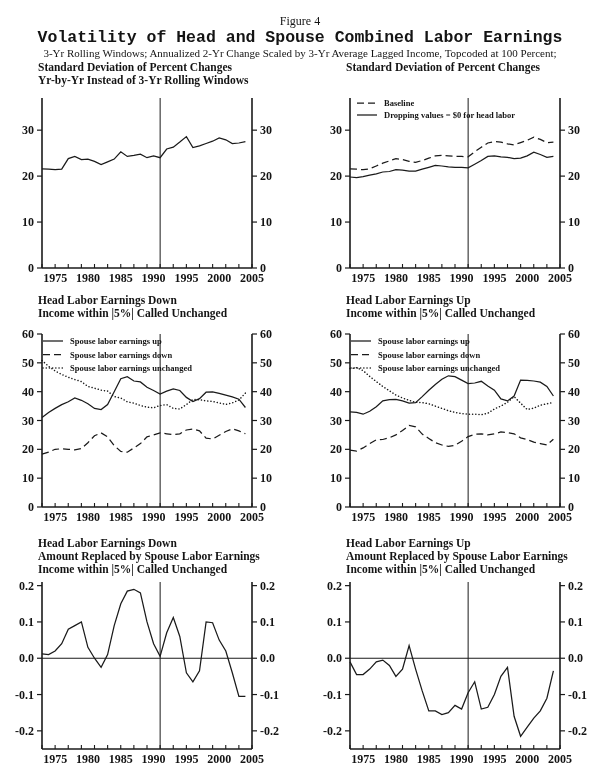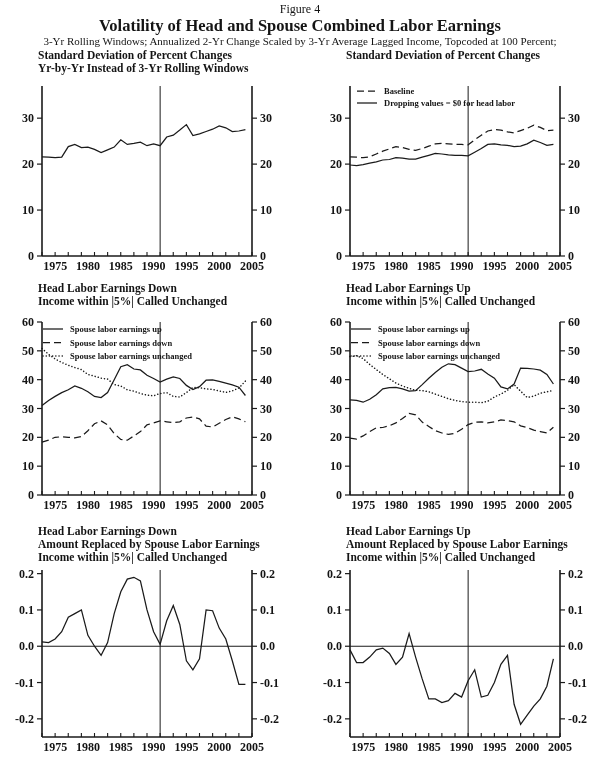--- a/index.html
+++ b/index.html
@@ -1,20 +1,20 @@
 <!DOCTYPE html>
 <html><head>
 <meta charset="utf-8">
 <style>
   html,body { margin:0; padding:0; background:#ffffff; }
   body { width:600px; height:770px; overflow:hidden; color:#141414;
          font-family:"Liberation Serif", serif; }
-  .header { text-align:center; padding-top:3px; }
+  .header { text-align:center; padding-top:15px; }
   .fig-label { font-size:12px; line-height:13px; }
-  .fig-title { font-size:16.5px; font-weight:bold; line-height:19px; }
+  .fig-title { font-size:16.5px; font-weight:bold; line-height:19px;font-family:Liberation Mono, monospace; }
   .fig-sub   { font-size:11px; line-height:12.5px; }
   .grid { display:grid; grid-template-columns:300px 300px; }
   .panel { position:relative; }
   svg { display:block; }
   .ctitle { font:bold 11.5px "Liberation Serif", serif; fill:#141414; }
   .tick   { font:bold 12px "Liberation Serif", serif; fill:#141414; }
   .legend { font:bold 8.5px "Liberation Serif", serif; fill:#141414; }
 </style>
 </head>
 <body>

